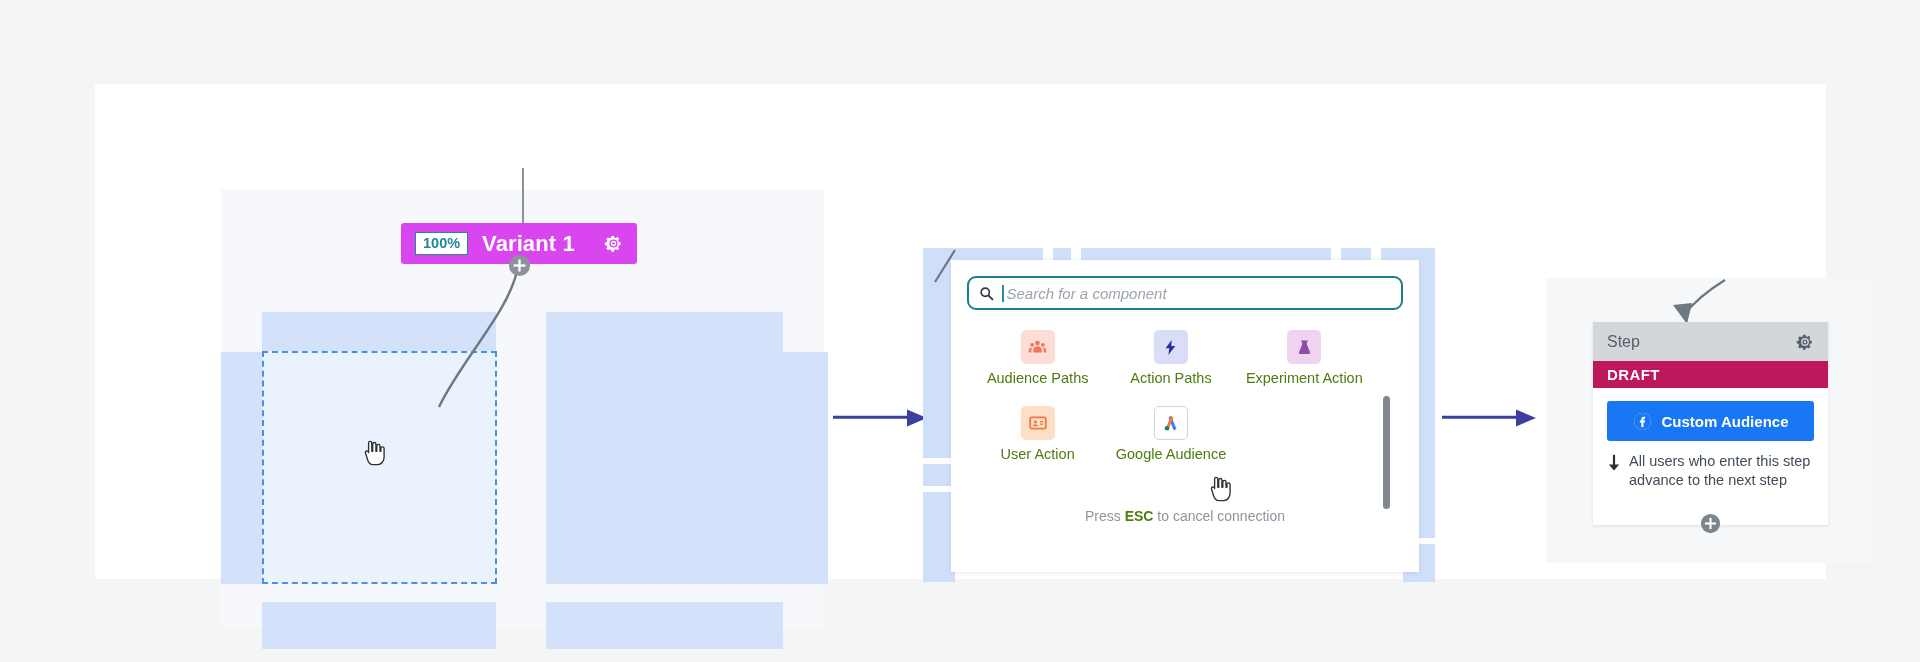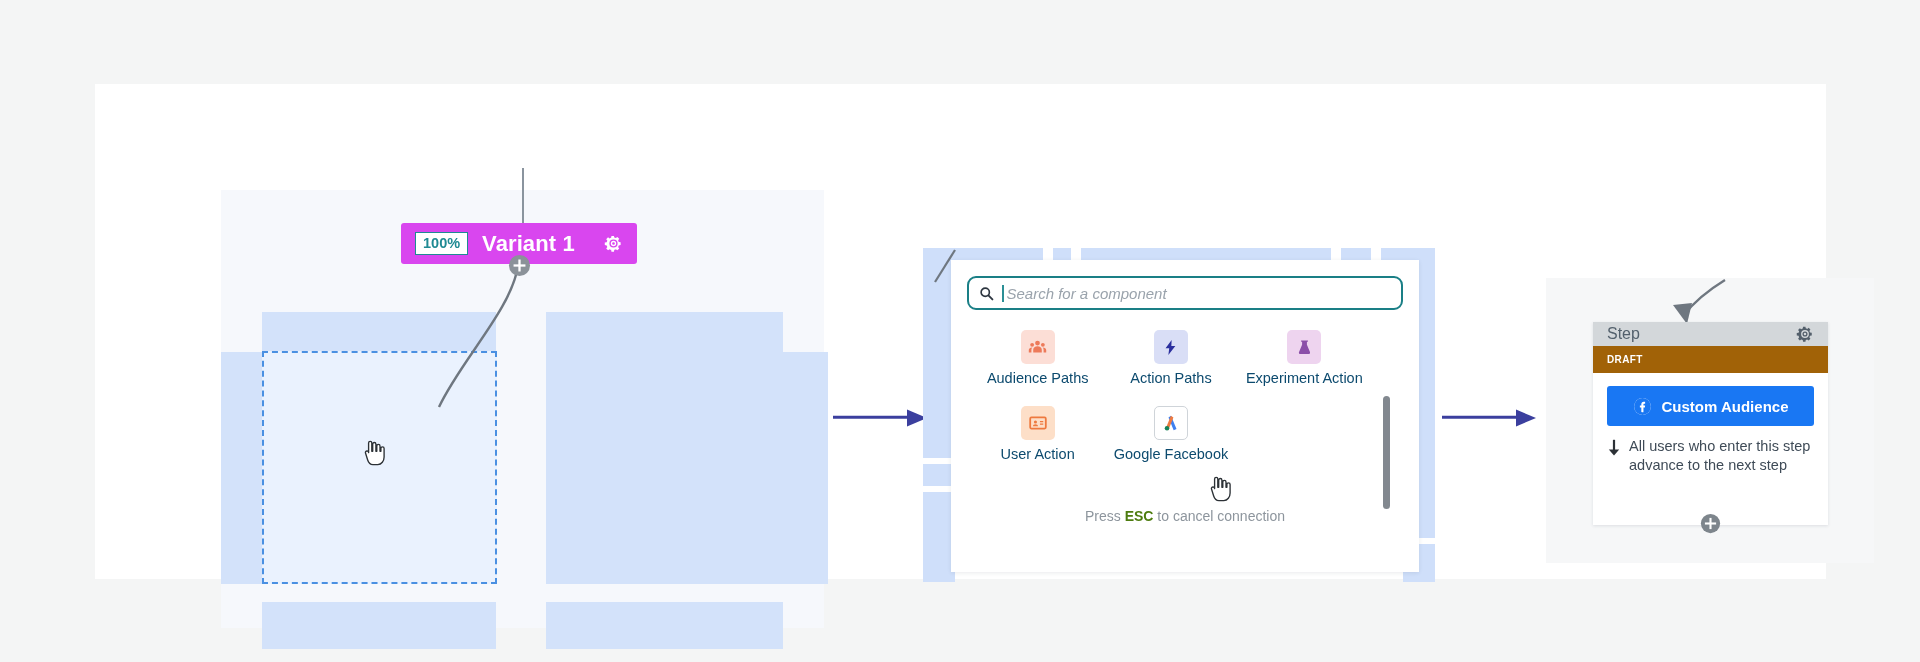--- a/index.html
+++ b/index.html
@@ -152,21 +152,21 @@
   }
   .comp.hover { background: #eceef0; }
   .comp-icon {
     width: 34px; height: 34px;
     border-radius: 5px;
     display: flex; align-items: center; justify-content: center;
     margin-bottom: 6px;
   }
   .comp-label {
     font-size: 14.5px;
-    color: #0c4a6e;
+    color: #4d7c0f;
     text-align: left;
     line-height: 1.22;
     max-width: 120px;
   }
   .ic-audience   { background: #fcded6; }
   .ic-action     { background: #d9def6; }
   .ic-experiment { background: #eed4ef; }
   .ic-userupd    { background: #fddfc8; }
   .ic-fb         { background: #ffffff; }
   .ic-goog       { background: #ffffff; border: 1px solid #cfd4d9; }
@@ -196,34 +196,34 @@
     background: #f6f7f8;
   }
   #p3-card {
     position: absolute;
     left: 1498px; top: 238px;
     width: 235px; height: 203px;
     background: #ffffff;
     box-shadow: 0 1px 3px rgba(40,50,70,.12);
   }
   #p3-head {
-    height: 24px;
+    height: 39px;
     background: #d3d7da;
     display: flex; align-items: center;
     padding: 0 14px;
   }
   #p3-title { font-size: 16px; color: #53606c; flex: 1; }
   .gear-dark { width: 18px; height: 18px; flex: none; }
   #p3-status {
     height: 27px;
-    background: #a16207;
+    background: #be185d;
     display: flex; align-items: center;
     padding: 0 14px;
     color: #ffffff;
-    font-size: 10px; font-weight: bold;
+    font-size: 15px; font-weight: bold;
     letter-spacing: .4px;
   }
   #p3-body { padding: 13px 14px 0; }
   #p3-action {
     height: 40px;
     background: #1977f3;
     border-radius: 3px;
     display: flex; align-items: center; justify-content: center;
     gap: 10px;
     color: #ffffff;
@@ -383,21 +383,21 @@
 
 
       <div class="comp">
         <span class="comp-icon ic-goog">
           <svg width="20" height="20" viewBox="0 0 24 24">
             <path d="M12 3.4 L18.6 19.2 L15.2 20.6 L9 5.4 Z" fill="#3d7ff0"></path>
             <path d="M11.9 3.4 L5.4 19.2 L8.8 20.6 L14.9 5.4 Z" fill="#ee7a3f"></path>
             <circle cx="7.2" cy="18.4" r="2.7" fill="#15835a"></circle>
           </svg>
         </span>
-        <span class="comp-label">Google Facebook</span>
+        <span class="comp-label">Google Audience</span>
       </div>
     </div>
 
     <div id="p2-hint"><span>Press </span><b>ESC</b><span> to cancel connection</span></div>
   </div>
 
   <div id="p2-scrollbar"></div>
 
   <svg class="cursor-hand" id="cursor2" viewBox="0 0 22 26">
     <path d="M7.2 1.4c.9 0 1.6.8 1.6 1.7v8.2h.9V4.2c0-.9.7-1.7 1.6-1.7.9 0 1.6.8 1.6 1.7v7.1h.9V6.1c0-.9.7-1.7 1.6-1.7.9 0 1.6.8 1.6 1.7v5.2h.9V8.4c0-.9.7-1.6 1.6-1.6.9 0 1.6.7 1.6 1.6v8.5c0 4.1-2.6 7.7-6.3 7.7H9.9c-2.6 0-4.6-2.6-5.3-4.9L2.5 13c-.3-.9.2-1.8 1.1-2 .8-.2 1.7.3 1.9 1.1l.1.4V3.1c0-.9.7-1.7 1.6-1.7z" fill="#ffffff" stroke="#2c3136" stroke-width="1.35" stroke-linejoin="round"></path>

